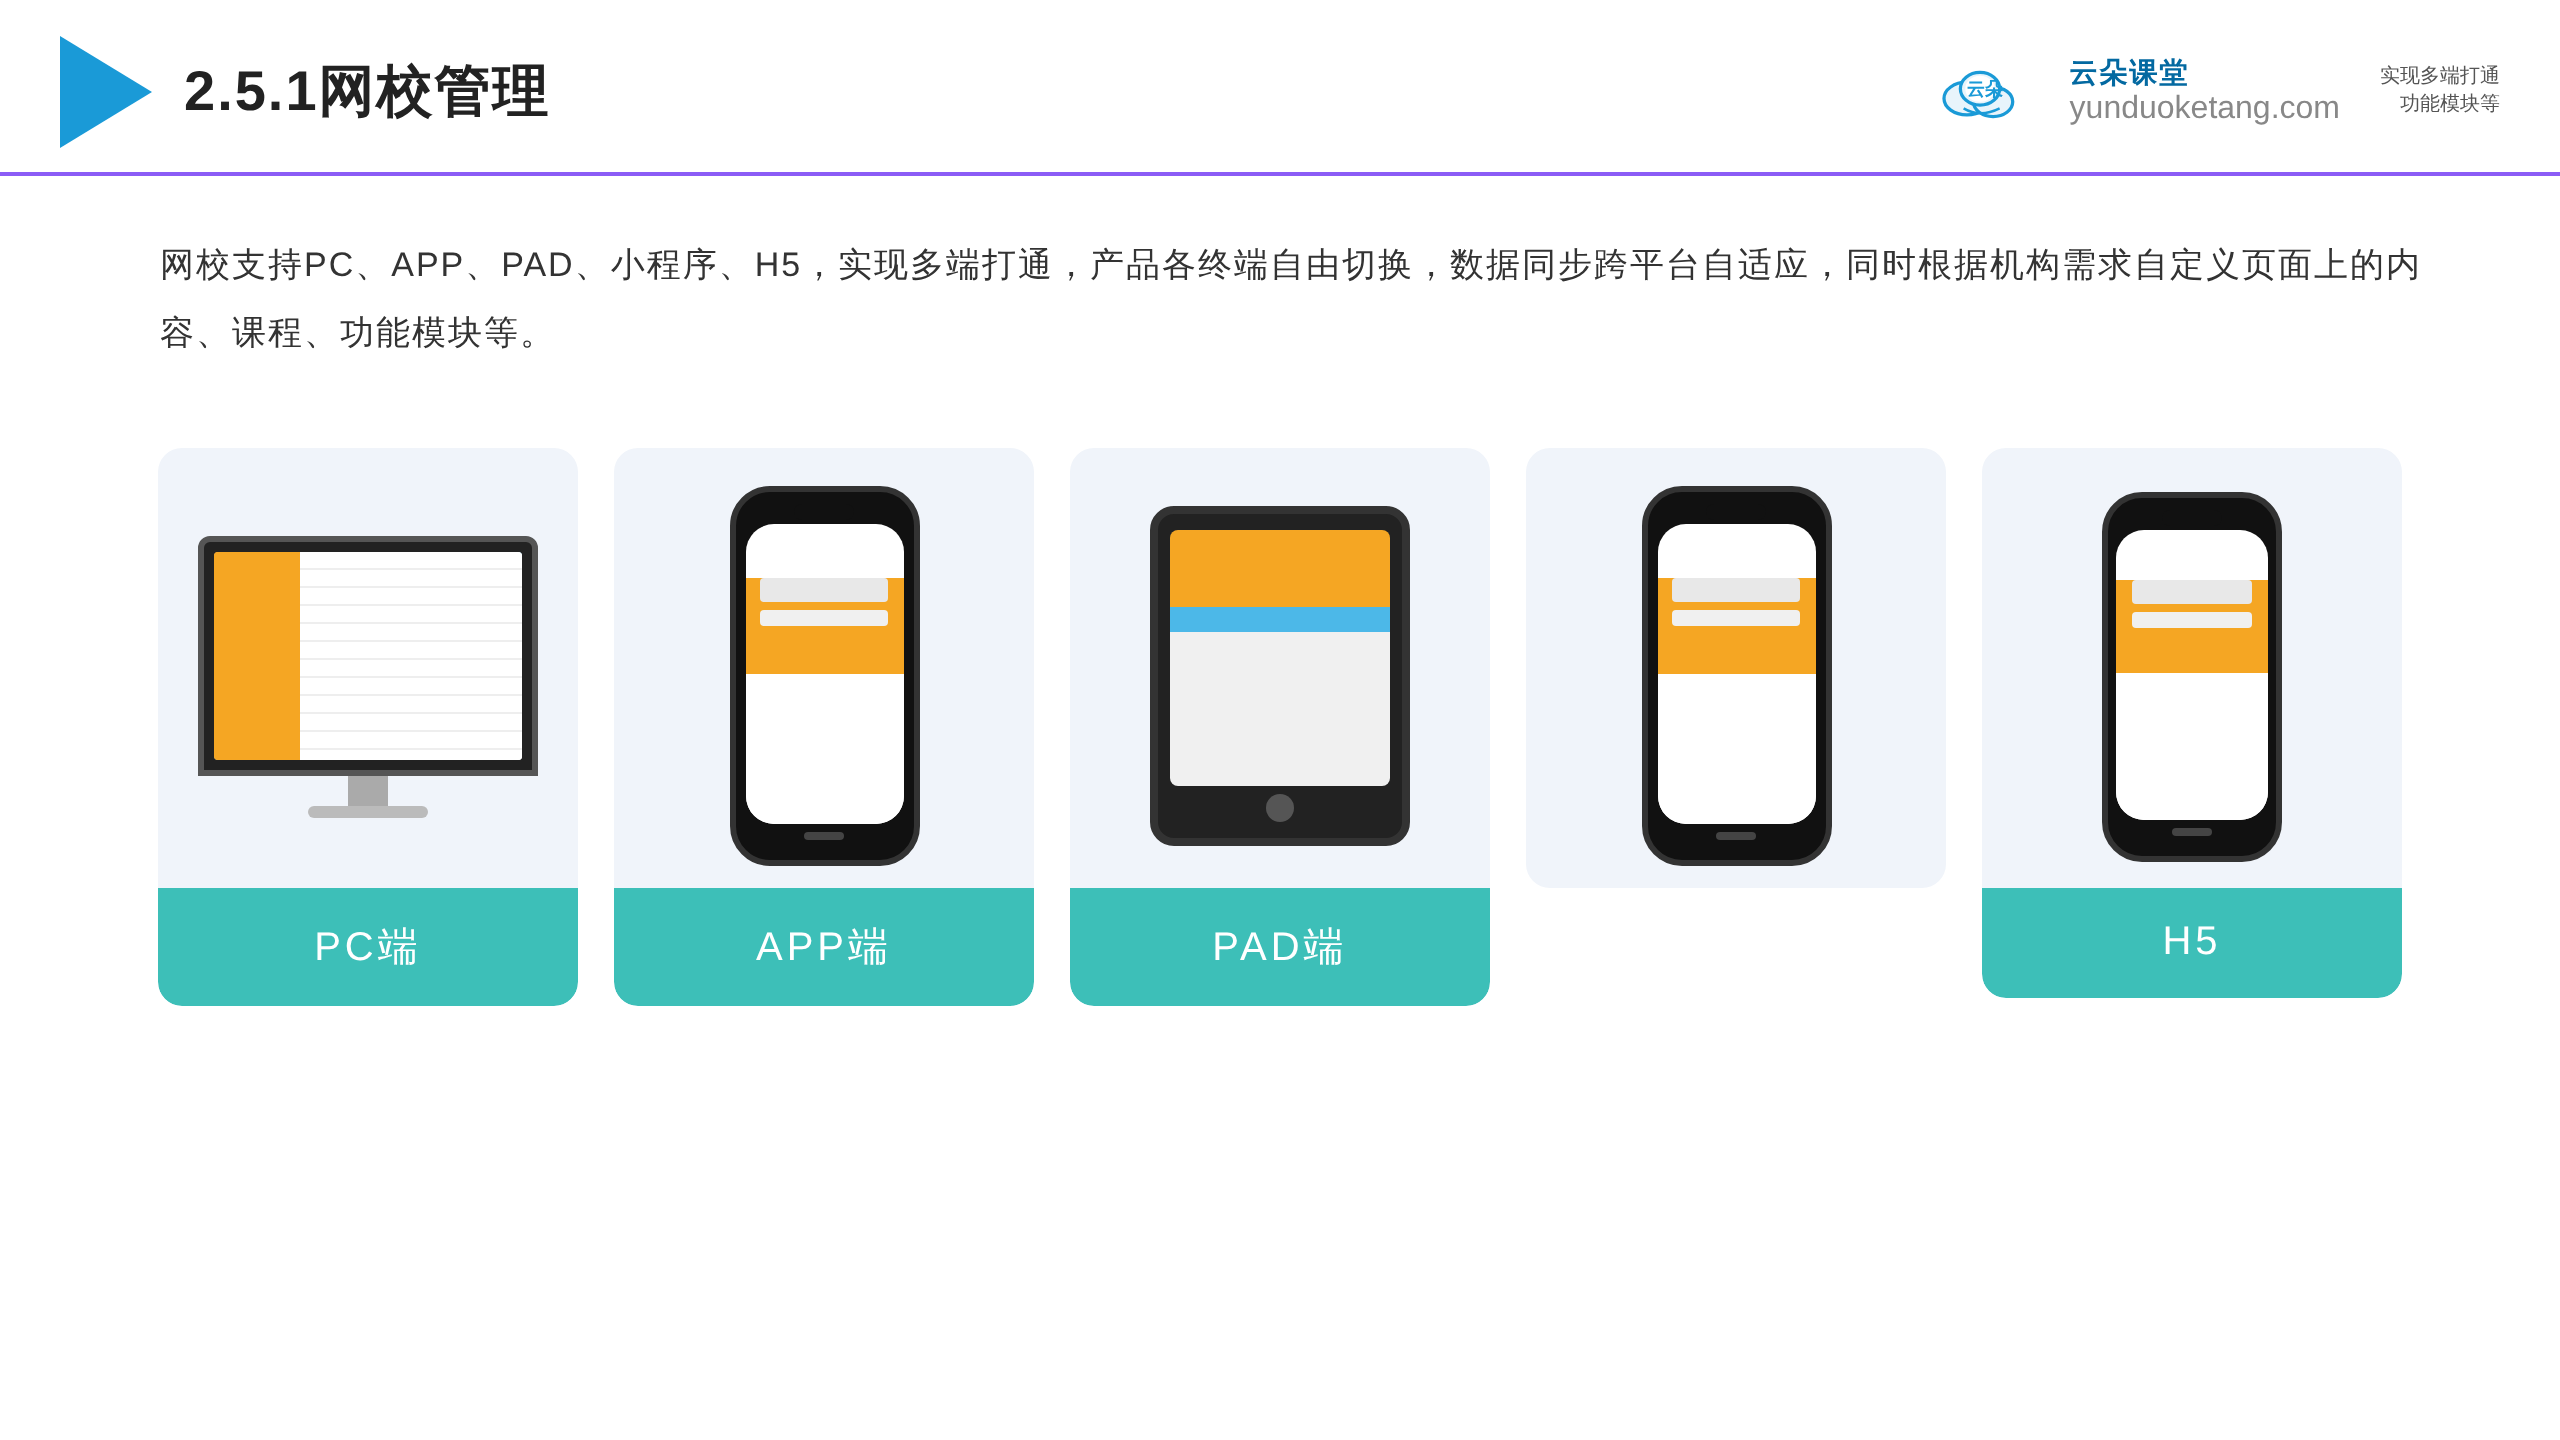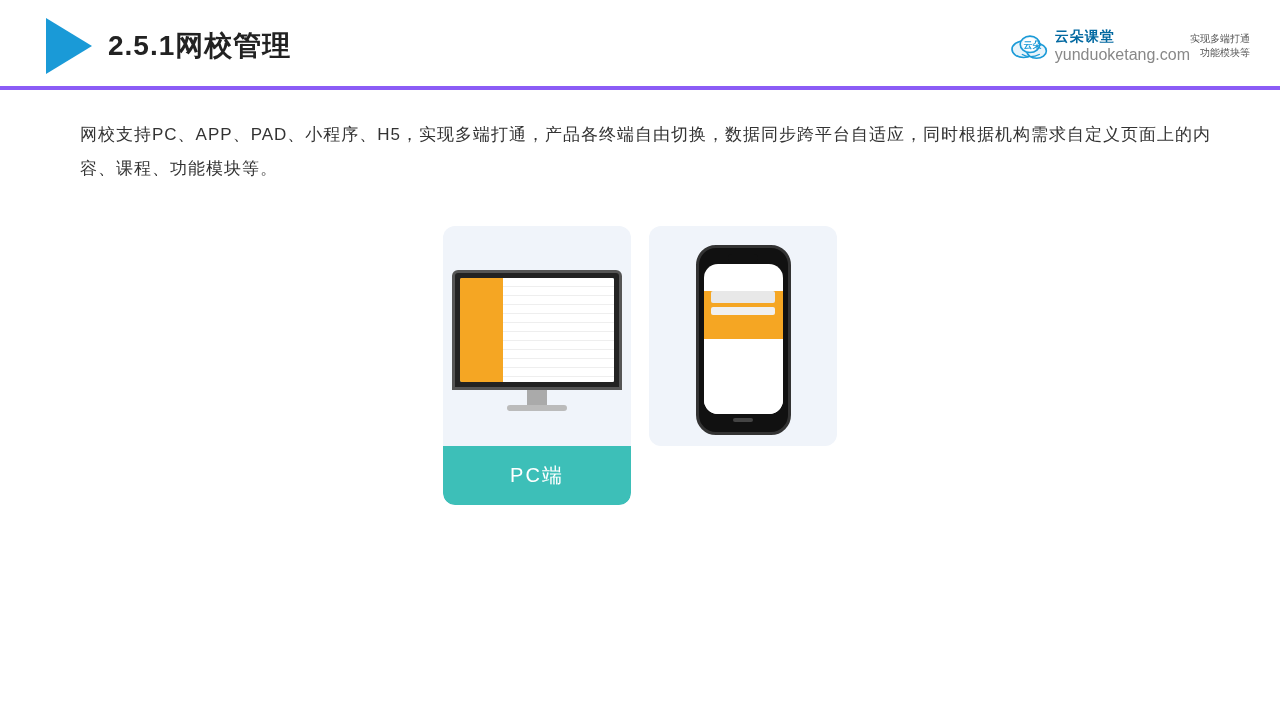--- a/index.html
+++ b/index.html
@@ -10,22 +10,22 @@
       font-family: 'Microsoft YaHei', 'PingFang SC', sans-serif;
       overflow: hidden;
       position: relative;
     }
 
     
     .header {
       display: flex;
       align-items: center;
       justify-content: space-between;
-      padding: 18px 30px 12px 46px;
-      border-bottom: 4px solid #8b5cf6;
+      padding: 18px 30px 12px 30px;
+      border-bottom: 2px solid #8b5cf6;
     }
     .header-left {
       display: flex;
       align-items: center;
       gap: 16px;
     }
     .logo-triangle {
       width: 0;
       height: 0;
       border-top: 28px solid transparent;
@@ -34,21 +34,21 @@
     }
     .page-title {
       font-size: 28px;
       font-weight: 700;
       color: #222;
       letter-spacing: 1px;
     }
     .brand-logo {
       display: flex;
       align-items: center;
-      gap: 0;
+      gap: 20px;
     }
     .brand-cloud-icon {
       width: 50px;
       height: 36px;
     }
     .brand-text-block {
       display: flex;
       flex-direction: column;
       align-items: flex-start;
     }
@@ -86,21 +86,21 @@
       gap: 18px;
       padding: 30px 60px 20px 60px;
     }
 
     .device-card {
       background: #f0f4fa;
       border-radius: 12px;
       display: flex;
       flex-direction: column;
       align-items: center;
-      width: 188px;
+      width: 210px;
       overflow: hidden;
       padding-bottom: 0;
     }
 
     .device-image-area {
       width: 100%;
       height: 220px;
       display: flex;
       align-items: center;
       justify-content: center;
@@ -329,28 +329,63 @@
             <div class="monitor-screen-content"></div>
           </div>
         </div>
         <div class="monitor-neck"></div>
         <div class="monitor-base"></div>
       </div>
     </div>
     <div class="card-label">PC端</div>
   </div>
 
-
-
   <div class="device-card">
     <div class="device-image-area">
       <div class="phone-outer">
         <div class="phone-notch"></div>
         <div class="phone-screen">
           <div class="screen-fill-orange"></div>
         </div>
         <div class="phone-home"></div>
       </div>
     </div>
-  </div>
-
+    <div class="card-label">APP端</div>
+  </div>
+
+  <div class="device-card">
+    <div class="device-image-area">
+      <div class="tablet-outer">
+        <div class="tablet-screen">
+          <div class="tablet-screen-content"></div>
+        </div>
+        <div class="tablet-button"></div>
+      </div>
+    </div>
+    <div class="card-label">PAD端</div>
+  </div>
+
+  <div class="device-card">
+    <div class="device-image-area">
+      <div class="phone-outer">
+        <div class="phone-notch"></div>
+        <div class="phone-screen">
+          <div class="screen-fill-orange"></div>
+        </div>
+        <div class="phone-home"></div>
+      </div>
+    </div>
+  </div>
+
+  <div class="device-card">
+    <div class="device-image-area">
+      <div class="phone-outer-h5">
+        <div class="phone-notch"></div>
+        <div class="phone-screen">
+          <div class="screen-fill-orange"></div>
+        </div>
+        <div class="phone-home"></div>
+      </div>
+    </div>
+    <div class="card-label">H5</div>
+  </div>
 
 </div>
 
 </body></html>

